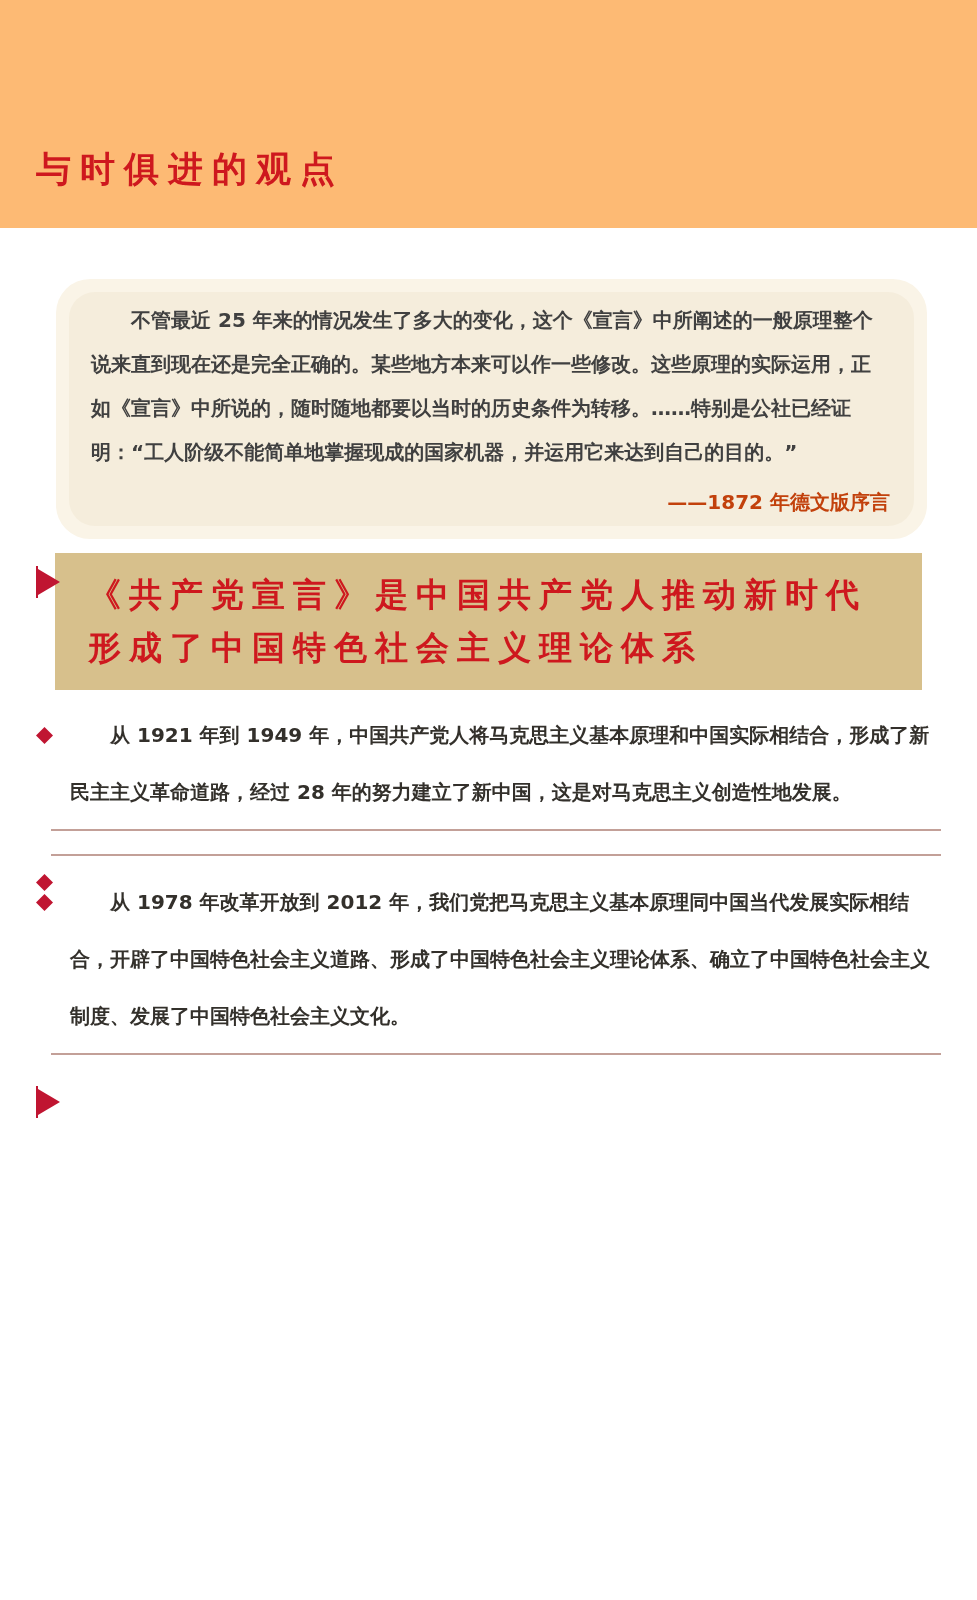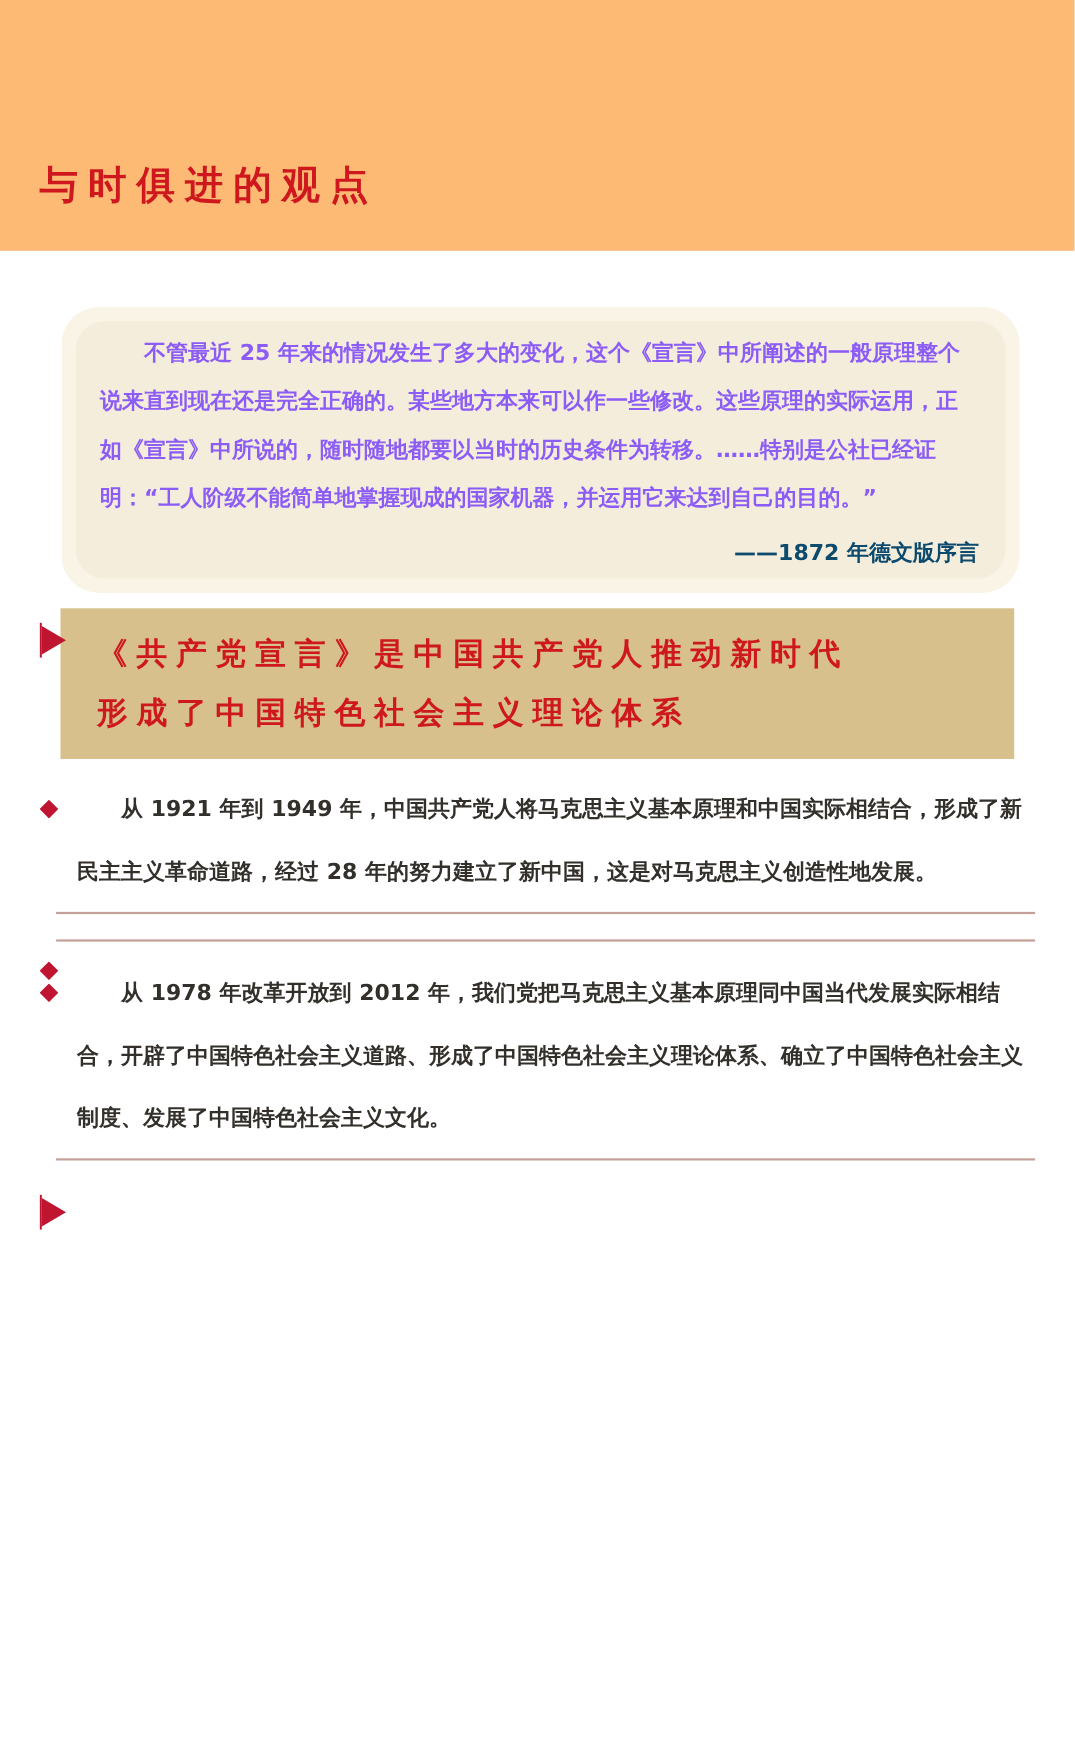--- a/index.html
+++ b/index.html
@@ -20,46 +20,46 @@
     margin:51px 50px 0 56px;
     background:#faf4e7;border-radius:34px;
     padding:13px;
   }
   .quote-inner{
     background:#f5eddc;border-radius:26px;
     padding:6px 24px 2px 22px;
   }
   .quote-text{
     margin:0;font-size:20px;line-height:44px;font-weight:600;
-    text-indent:2em;color:#8b5cf6;
+    text-indent:2em;color:#404040;
   }
   .quote-attr{
     margin:6px 0 0 0;font-size:20px;line-height:44px;font-weight:600;
-    text-align:right;color:#0c4a6e;
+    text-align:right;color:#c2410c;
   }
   
   .item{position:relative;padding:0 42px 0 70px;}
   .item p{margin:0;font-size:20px;line-height:57px;font-weight:600;text-indent:2em;color:#33302b;}
   .marker{position:absolute;left:36px;}
   .marker.arrow{top:13px;}
   .marker.diamond{top:20px;}
   .marker svg{display:block;}
   .marker .fillred{fill:#c01531;}
   .item-intro{margin-top:14px;}
   .item-1{margin-top:17px;}
   .item-2{margin-top:23px;}
   .item-3{margin-top:18px;}
   .item-closing{margin-top:18px;}
   
   .banner{
     margin:8px 55px 0;background:#d7c08c;
     padding:15px 20px 16px 33px;
   }
   .banner p{
-    margin:0;font-size:28px;line-height:53px;font-weight:bold;
+    margin:0;font-size:33px;line-height:53px;font-weight:bold;
     letter-spacing:8px;color:#ce181e;white-space:nowrap;
   }
   
   .divider{
     border:none;border-top:2px solid #c3a098;
     margin:8px 36px 0 51px;height:0;
   }
 </style>
 </head>
 <body>

